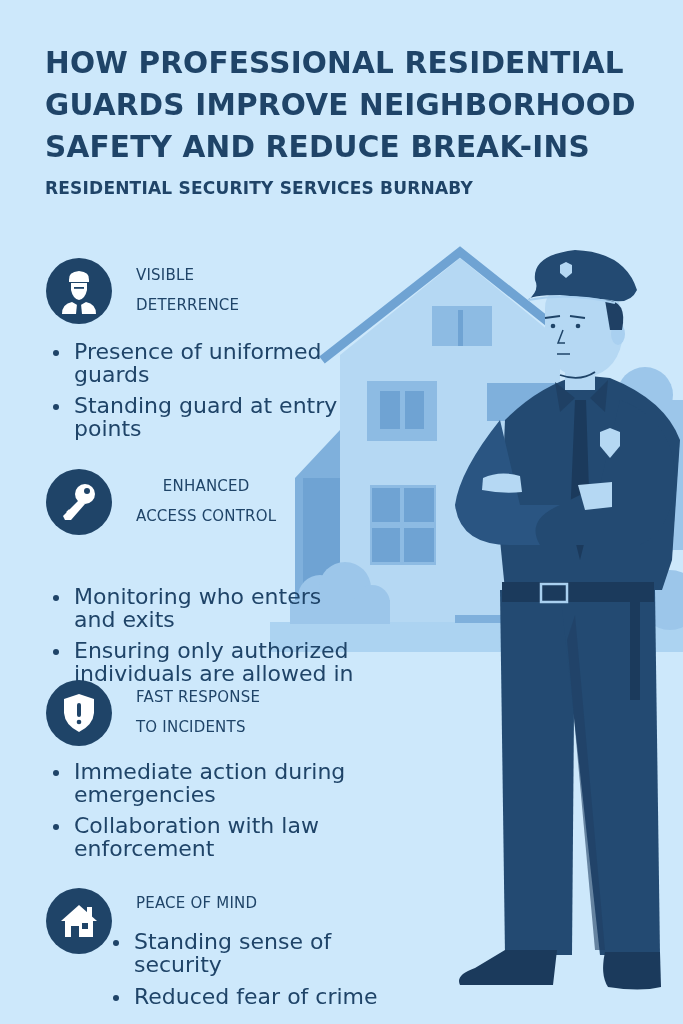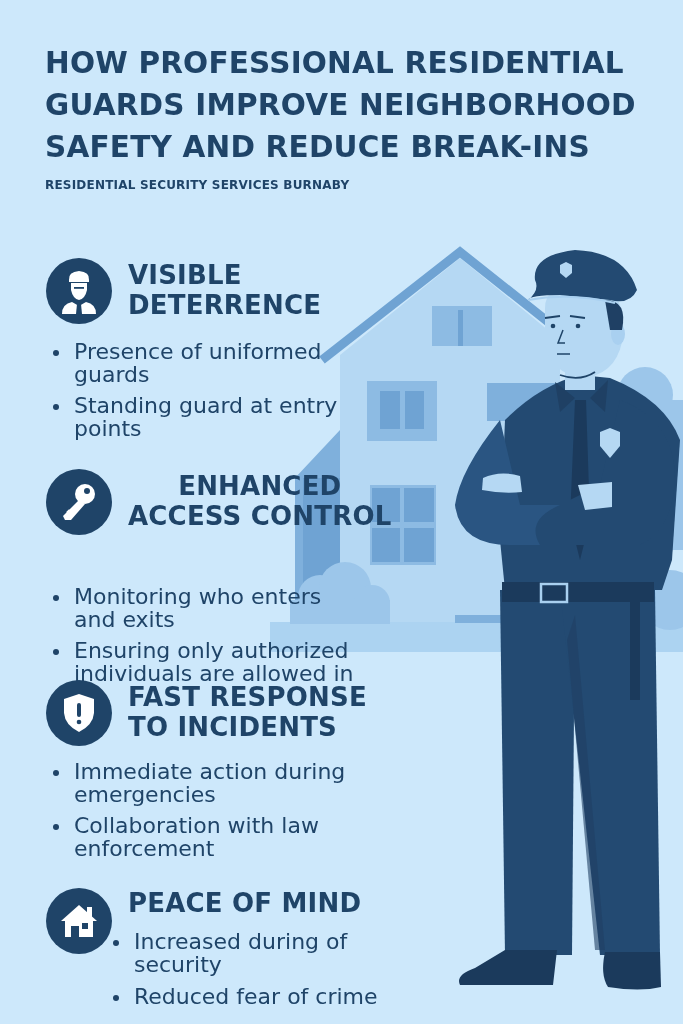--- a/index.html
+++ b/index.html
@@ -1,23 +1,23 @@
 <!DOCTYPE html>
 <html><head>
 <meta charset="utf-8">
 <style>
   * { margin:0; padding:0; box-sizing:border-box; }
   html, body { width:683px; height:1024px; overflow:hidden; }
   body { background:#cde8fb; font-family:"DejaVu Sans","Liberation Sans",sans-serif; color:#1f4468; position:relative; }
   .title { position:absolute; left:45px; top:42px; width:640px; font-family:"DejaVu Sans",sans-serif; font-weight:bold; font-size:29.5px; line-height:42px; color:#1f4468; letter-spacing:0.2px; white-space:nowrap; }
-  .subtitle { position:absolute; left:45px; top:178px; font-family:"DejaVu Sans",sans-serif; font-weight:bold; font-size:12px; color:#1f4468; letter-spacing:0.2px; white-space:nowrap; }
+  .subtitle { position:absolute; left:45px; top:178px; font-family:"DejaVu Sans",sans-serif; font-weight:bold; font-size:17px; color:#1f4468; letter-spacing:0.2px; white-space:nowrap; }
   .illus { position:absolute; left:0; top:0; width:683px; height:1024px; pointer-events:none; }
   .section { position:absolute; left:46px; width:340px; }
   .icon-circle { position:absolute; left:0; width:66px; height:66px; border-radius:50%; background:#1f4468; display:flex; align-items:center; justify-content:center; }
-  .sec-title { position:absolute; left:82px; font-weight:bold; font-size:26px; line-height:30px; color:#1f4468; white-space:nowrap; letter-spacing:0.2px; }
+  .sec-title { position:absolute; left:90px; font-weight:normal; font-size:15px; line-height:30px; color:#1f4468; white-space:nowrap; letter-spacing:0.2px; }
   .bullets { position:absolute; list-style:none; }
   .bullets li { position:relative; padding-left:28px; font-size:22px; line-height:23px; color:#1f4468; margin-bottom:8px; }
   .bullets li::before { content:""; position:absolute; left:7px; top:10px; width:6px; height:6px; border-radius:50%; background:#1f4468; }
   .bullets.tight li { margin-bottom:9px; }
 </style>
 </head>
 <body>
 
 <svg class="illus" viewBox="0 0 683 1024" xmlns="http://www.w3.org/2000/svg">
 
@@ -180,16 +180,16 @@
       <polygon points="22,6 40,22 36,22 36,38 8,38 8,22 4,22" fill="#fff"></polygon>
       <rect x="30" y="8" width="5" height="10" fill="#fff"></rect>
       <rect x="14" y="27" width="8" height="11" fill="#1f4468"></rect>
       <rect x="25" y="24" width="6" height="6" fill="#1f4468"></rect>
     </svg>
   </div>
   <div class="sec-title" style="top:0px;">
     <div>PEACE OF MIND</div>
   </div>
   <ul class="bullets tight" style="top:42px;left:60px;">
-    <li>Increased during of security</li>
+    <li>Standing sense of security</li>
     <li>Reduced fear of crime</li>
   </ul>
 </section>
 
 </body></html>

